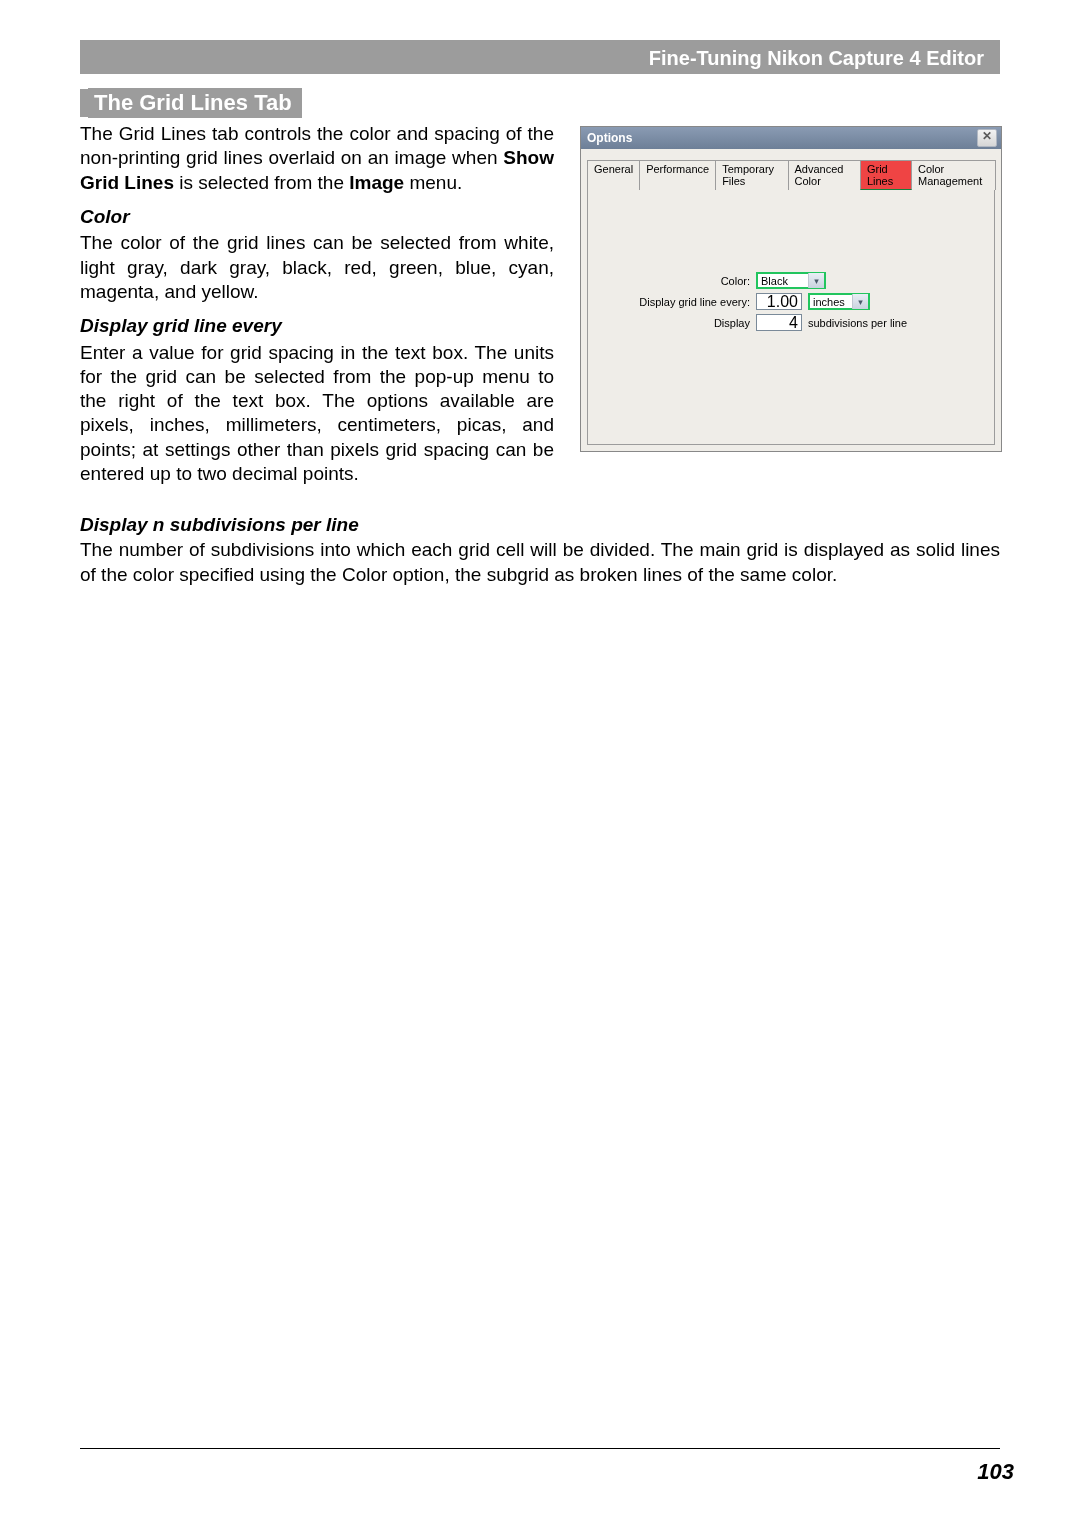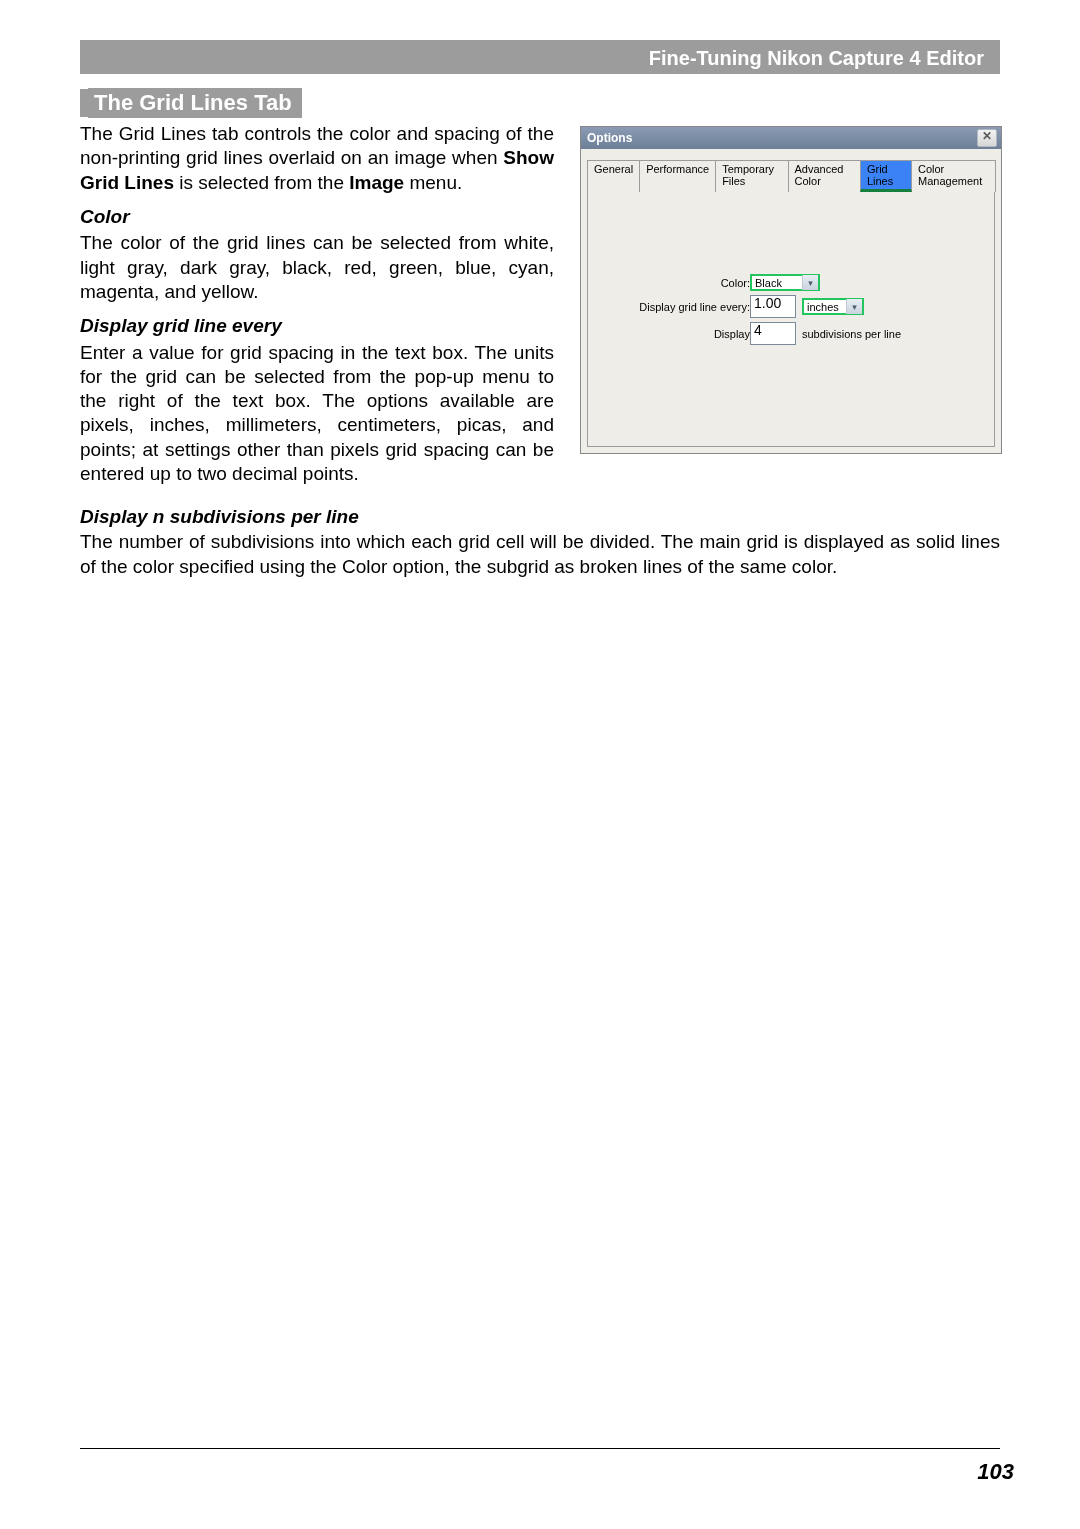--- a/index.html
+++ b/index.html
@@ -58,31 +58,31 @@
     color:#5a5a5a;font-size:12px;line-height:13px;text-align:center;
   }
   .dlg-body{padding:6px;}
   .tabs{display:flex;font-size:11px;}
   .tab{
     border:1px solid #9c9c9c;border-bottom:none;
     padding:2px 6px;margin-right:-1px;
     background:#efede8;
     position:relative;top:5px;
   }
-  .tab.active{background:#3b82f6;border-bottom:3px solid #15803d;z-index:2;}
+  .tab.active{background:#ef4444;border-bottom:1px solid #15803d;z-index:2;}
   .tab-panel{
     border:1px solid #9c9c9c;background:#efede8;
     height:260px;box-sizing:border-box;
     padding-top:82px;
   }
   .form-row{display:flex;align-items:center;margin:4px 0;font-size:11px;}
-  .form-lab{width:162px;text-align:right;}
+  .form-lab{width:162px;text-align:right;padding-right:6px;}
   .inp{
-    border:1px solid #7a8a99;background:#fff;height:23px;
-    box-sizing:border-box;padding:0 3px;line-height:15px;font-size:14px;
+    border:1px solid #7a8a99;background:#fff;height:17px;
+    box-sizing:border-box;padding:0 3px;line-height:15px;font-size:16px;text-align:right;
   }
   .inp.w46{width:46px;}
   .dd{
     display:flex;align-items:center;border:2px solid #22c55e;background:#fff;
     height:17px;box-sizing:border-box;padding:0 0 0 3px;font-size:11px;
   }
   .dd .ddv{flex:1;}
   .dd .ddarrow{
     width:15px;height:15px;border-left:1px solid #c0c7d1;
     background:linear-gradient(#e9eef5,#c9d3df);
@@ -172,18 +172,18 @@
               <div class="form-lab">Display</div>
               <div class="inp w46">4</div>
               <span class="after-text">subdivisions per line</span>
             </div>
           </div>
         </div>
       </div>
     </div>
   </div>
 
-  <div class="sub-h" style="margin-top:10px">Display n subdivisions per line</div>
+  <div class="sub-h" style="margin-top:18px">Display n subdivisions per line</div>
   <p class="full-p">The number of subdivisions into which each grid cell will be divided.  The main grid is displayed as solid lines of the color specified using the Color option, the subgrid as broken lines of the same color.</p>
 
   <div class="divider"></div>
   <div class="page-num">103</div>
 </div>
 
 </body></html>

